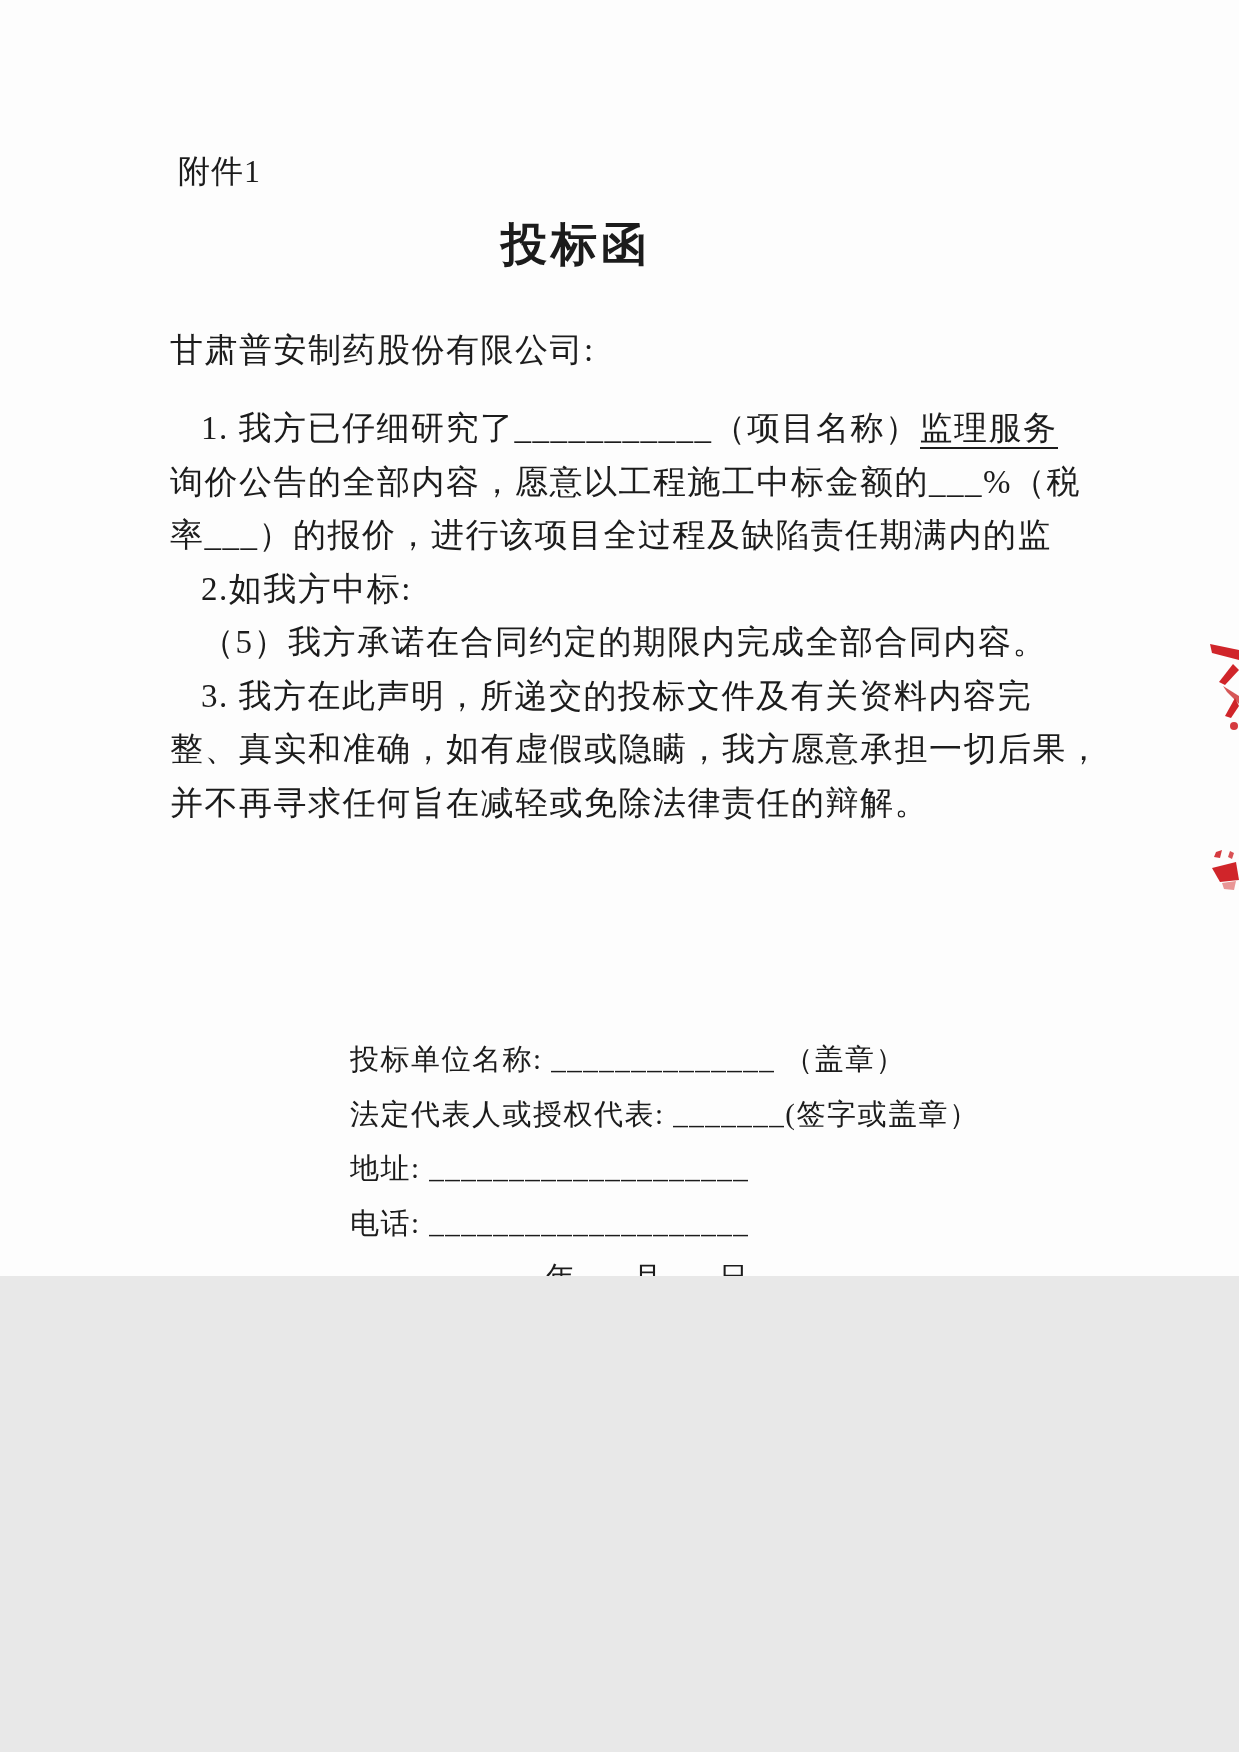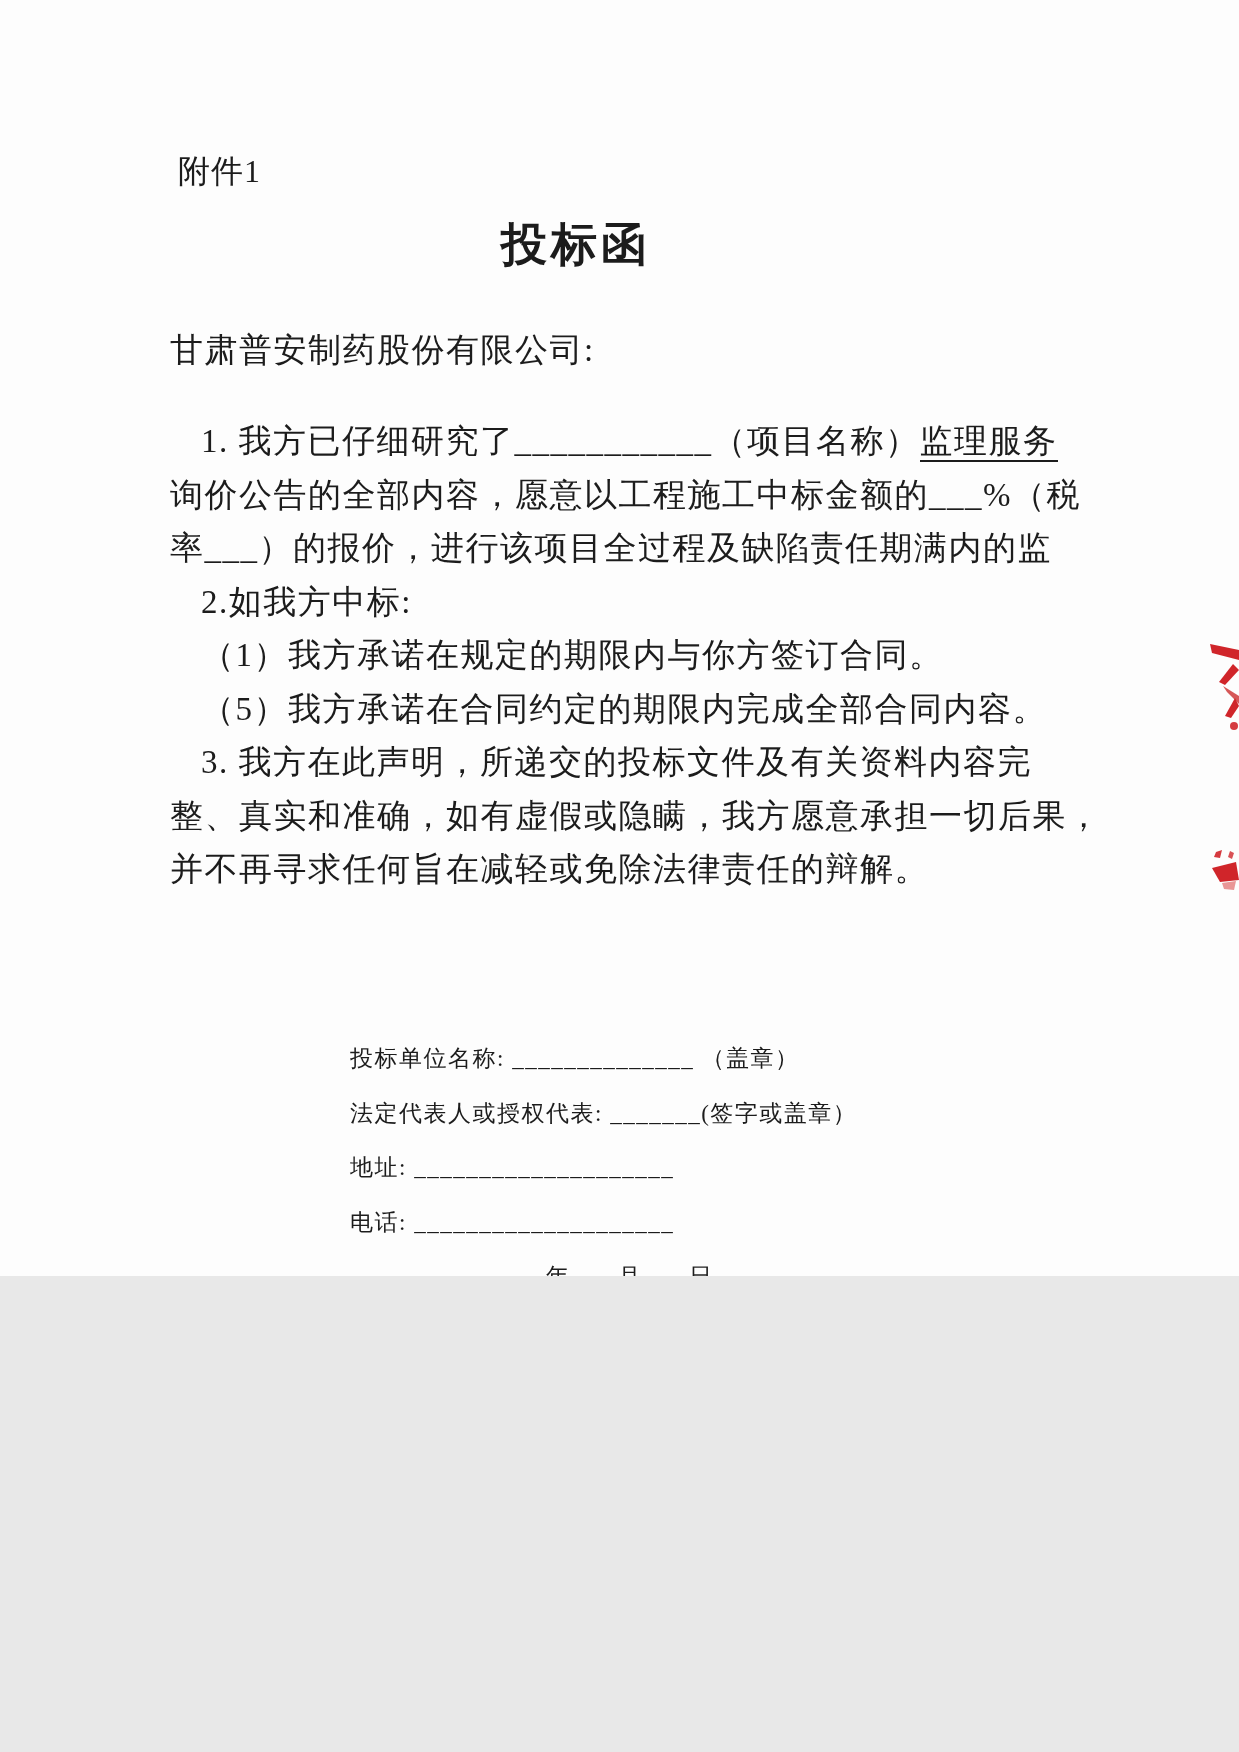--- a/index.html
+++ b/index.html
@@ -19,29 +19,29 @@
   .title{
     position:absolute;left:170px;top:198px;width:900px;
     margin:16px;padding-right:120px;box-sizing:border-box;
     text-align:center;font-size:46px;font-weight:bold;letter-spacing:4px;
   }
   .salutation{
     position:absolute;left:170px;top:328px;margin:0;
     font-size:33px;letter-spacing:1.5px;
   }
   .body-lines{
-    position:absolute;left:170px;top:415px;width:915px;
+    position:absolute;left:170px;top:402px;width:915px;
     font-size:33px;line-height:53.5px;letter-spacing:1.5px;
   }
   .body-lines p{margin:0;white-space:nowrap;}
   .body-lines p.indent{padding-left:31px;}
   .u-emph{border-bottom:2px solid #1c1c1c;padding-bottom:1px;}
   .signature{
     position:absolute;left:350px;top:1032px;width:700px;
-    font-size:23px;line-height:54.5px;letter-spacing:1.5px;
+    font-size:29px;line-height:54.5px;letter-spacing:1.5px;
   }
   .signature p{margin:0;white-space:pre;}
   .signature .date-line{padding-left:196px;letter-spacing:2px;text-decoration:underline;}
   .page-number{
     position:absolute;left:0;right:0;top:1446px;
     text-align:center;padding-right:148px;
     font-size:22px;color:#222;
   }
   .seal-frag{position:absolute;pointer-events:none;}
   .seal-frag-1{left:1203px;top:640px;}
@@ -56,21 +56,20 @@
 
   <h1 class="title">投标函</h1>
 
   <p class="salutation">甘肃普安制药股份有限公司:</p>
 
   <div class="body-lines">
     <p class="indent"><span>1. 我方已仔细研究了___________（项目名称）</span><span class="u-emph">监理服务</span></p>
     <p>询价公告的全部内容，愿意以工程施工中标金额的___%（税</p>
     <p>率___）的报价，进行该项目全过程及缺陷责任期满内的监</p>
     <p class="indent">2.如我方中标:</p>
-    <p class="indent">（1）我方承诺在规定的期限内与你方签订合同。</p>
     <p class="indent">（5）我方承诺在合同约定的期限内完成全部合同内容。</p>
     <p class="indent">3. 我方在此声明，所递交的投标文件及有关资料内容完</p>
     <p>整、真实和准确，如有虚假或隐瞒，我方愿意承担一切后果，</p>
     <p>并不再寻求任何旨在减轻或免除法律责任的辩解。</p>
   </div>
 
   <div class="signature">
     <p><span>投标单位名称: </span><span>______________</span><span> （盖章）</span></p>
     <p><span>法定代表人或授权代表: </span><span>_______</span><span>(签字或盖章）</span></p>
     <p><span>地址: </span><span>____________________</span></p>

